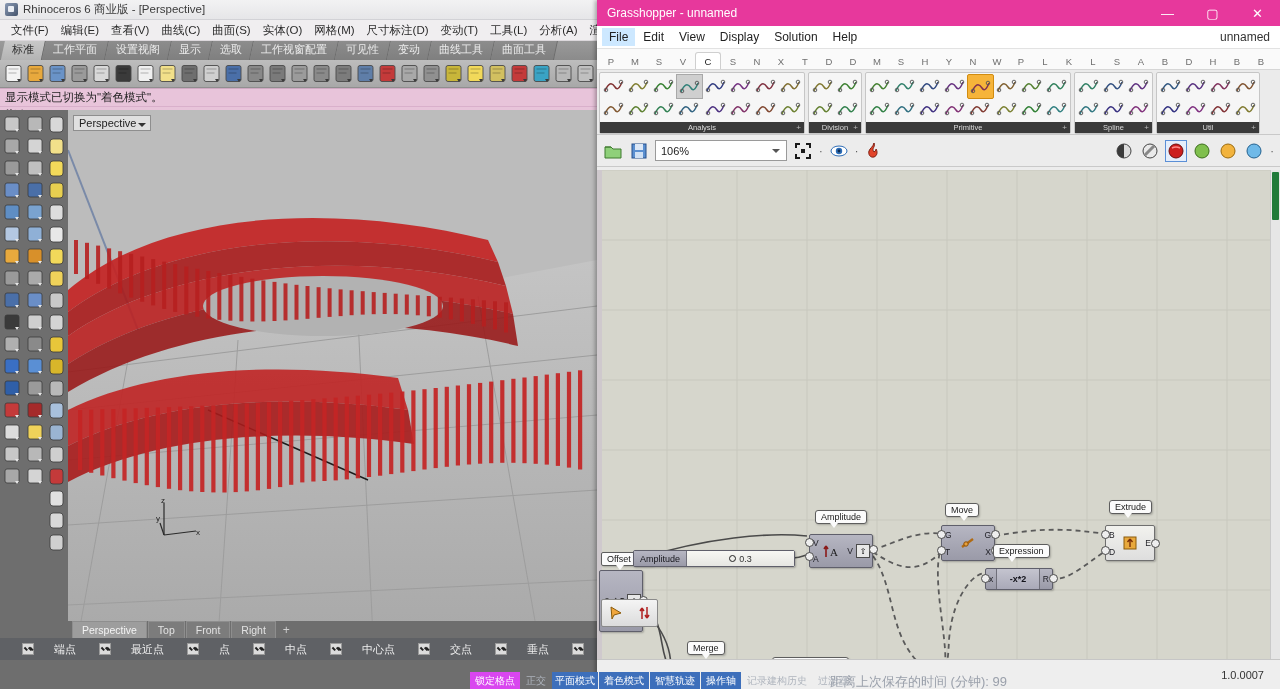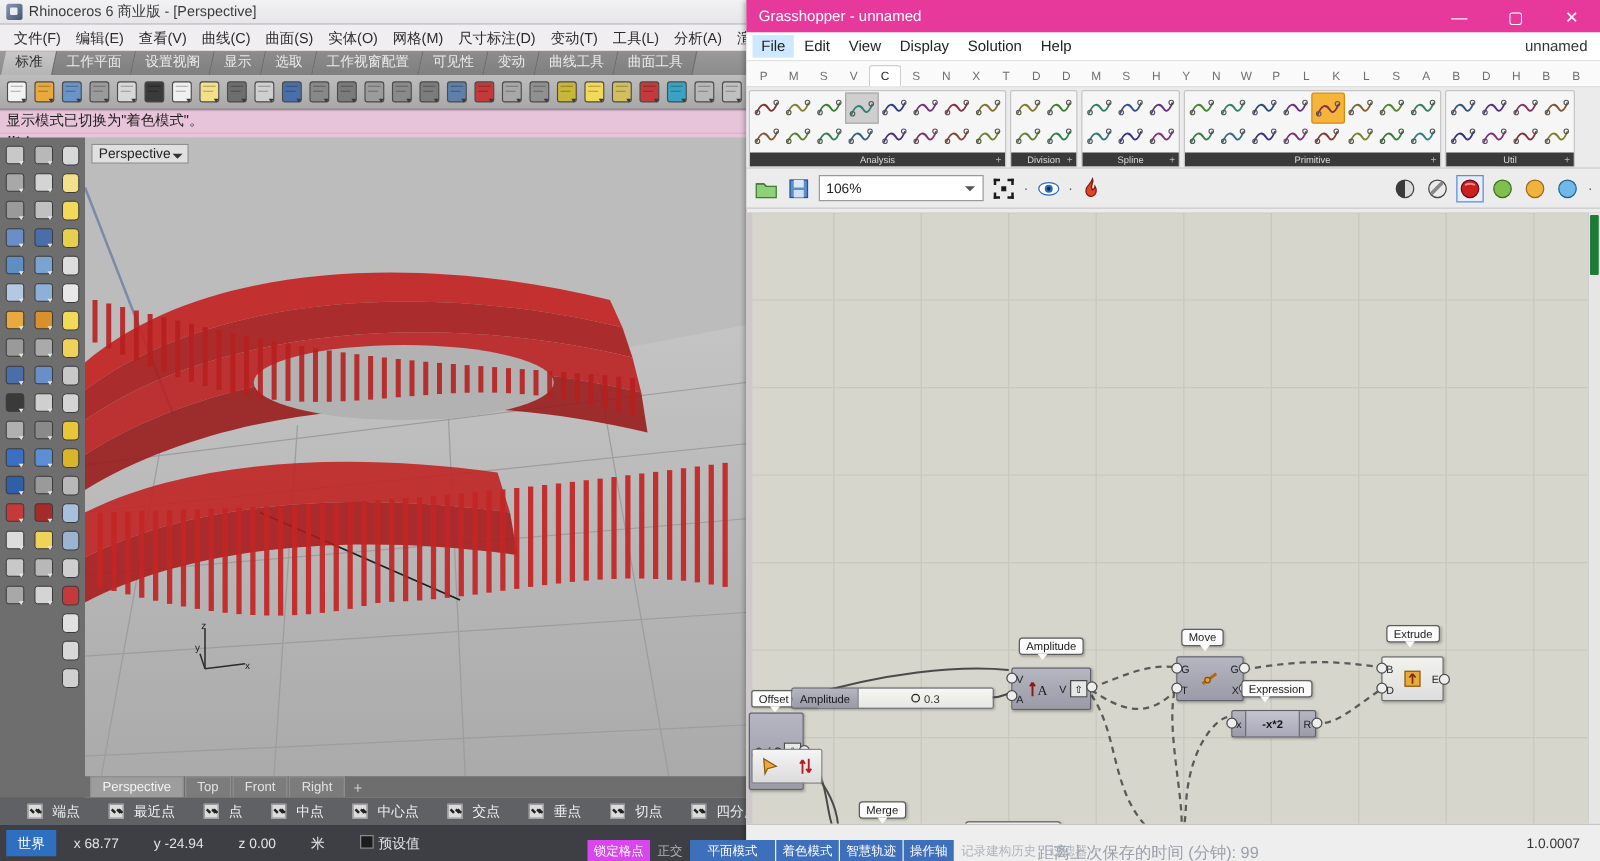--- a/index.html
+++ b/index.html
@@ -32,21 +32,21 @@
   .rh-viewport{position:absolute;left:68px;top:0;width:529px;height:528px;background:#b9b9b9;overflow:hidden;}
   .vp-label{position:absolute;left:5px;top:5px;background:rgba(230,230,230,.85);border:1px solid #8e8e8e;
             font-size:11px;padding:1px 14px 1px 5px;color:#232323;}
   .vp-label:after{content:"";position:absolute;right:4px;top:7px;border-left:4px solid transparent;border-right:4px solid transparent;border-top:4px solid #333;}
   .vp-axis{position:absolute;left:88px;bottom:95px;width:46px;height:46px;}
   .vp-tabs{position:absolute;left:0;bottom:0;height:17px;width:100%;background:#6e6e6e;display:flex;align-items:flex-end;padding-left:4px;gap:1px;}
   .vp-tab{font-size:10.5px;color:#e2e2e2;padding:2px 9px;background:#7c7c7c;border:1px solid #8e8e8e;border-bottom:none;}
   .vp-tab.active{background:#9d9d9d;color:#f4f4f4;}
   .vp-plus{color:#cfcfcf;font-size:12px;padding:0 6px 1px 6px;}
   .rh-osnap{position:absolute;left:0;top:638px;width:597px;height:22px;background:#5f6165;display:flex;align-items:center;padding-left:6px;gap:7px;overflow:hidden;}
-  .osnap{display:flex;align-items:center;gap:8px;font-size:11px;color:#f0f0f0;white-space:nowrap;padding-left:16px;}
+  .osnap{display:flex;align-items:center;gap:20px;font-size:11px;color:#f0f0f0;white-space:nowrap;padding-left:16px;}
   .osnap .bx{width:10px;height:10px;background:#dcdcdc;border:1px solid #9b9b9b;position:relative;}
   .osnap.on .bx:after{content:"";position:absolute;left:1px;top:4px;width:4px;height:1.5px;background:#222;transform:rotate(45deg);box-shadow:3px -3px 0 0 #222,4px -4px 0 0 #222;}
   .osnap.off .bx{background:#9e9e9e;}
   .rh-status{position:absolute;left:0;top:660px;width:597px;height:29px;background:#3d3f44;display:flex;align-items:center;font-size:11px;color:#e4e4e4;}
   .st-world{background:#2f6fbf;color:#fff;padding:3px 9px;margin-left:5px;}
   .st-c{padding:0 14px;white-space:nowrap;}
   .st-box{width:9px;height:9px;background:#1c1c1c;border:1px solid #8a8a8a;display:inline-block;margin-right:4px;vertical-align:-1px;}
 
   
   #gh{position:absolute;left:597px;top:0;width:683px;height:689px;background:#ececec;overflow:hidden;
@@ -701,28 +701,20 @@
         <div class="osnap off">
           <span class="bx"></span>
           <span>投影</span>
         </div>
         <div class="osnap off">
           <span class="bx"></span>
           <span>停用</span>
         </div>
       </div>
 
-    <div class="rh-status">
-      <div class="st-world">世界</div>
-      <div class="st-c">x 68.77</div>
-      <div class="st-c">y -24.94</div>
-      <div class="st-c">z 0.00</div>
-      <div class="st-c">米</div>
-      <div class="st-c"><span class="st-box"></span><span>预设值</span></div>
-    </div>
   </div>
 
   <div id="gh">
 
     <div class="gh-title">
       <div class="t">Grasshopper - unnamed</div>
       <div class="gh-wbtn">—</div>
       <div class="gh-wbtn">▢</div>
       <div class="gh-wbtn close">✕</div>
     </div>
@@ -876,20 +868,105 @@
                 <path d="M4 17 Q9 5 14 13 Q17 18 21 8" stroke="hsl(140,45%,35%)" fill="none" stroke-width="1.5"></path>
                 <circle cx="5" cy="16" r="1.8" fill="none" stroke="#555" stroke-width=".9"></circle>
                 <circle cx="20" cy="8" r="1.8" fill="none" stroke="#555" stroke-width=".9"></circle>
               </svg></div>
           </div>
           <div class="cap">Division</div>
         </div>
         <div class="grp">
           <div class="icons">
             <div class="gi"><svg width="25" height="23" viewBox="0 0 25 23">
+                <path d="M4 17 Q9 5 14 13 Q17 18 21 8" stroke="hsl(106,45%,35%)" fill="none" stroke-width="1.5"></path>
+                <circle cx="5" cy="16" r="1.8" fill="none" stroke="#555" stroke-width=".9"></circle>
+                <circle cx="20" cy="8" r="1.8" fill="none" stroke="#555" stroke-width=".9"></circle>
+              </svg></div>
+            <div class="gi"><svg width="25" height="23" viewBox="0 0 25 23">
+                <path d="M4 17 Q9 5 14 13 Q17 18 21 8" stroke="hsl(135,45%,35%)" fill="none" stroke-width="1.5"></path>
+                <circle cx="5" cy="16" r="1.8" fill="none" stroke="#555" stroke-width=".9"></circle>
+                <circle cx="20" cy="8" r="1.8" fill="none" stroke="#555" stroke-width=".9"></circle>
+              </svg></div>
+            <div class="gi"><svg width="25" height="23" viewBox="0 0 25 23">
+                <path d="M4 17 Q9 5 14 13 Q17 18 21 8" stroke="hsl(164,45%,35%)" fill="none" stroke-width="1.5"></path>
+                <circle cx="5" cy="16" r="1.8" fill="none" stroke="#555" stroke-width=".9"></circle>
+                <circle cx="20" cy="8" r="1.8" fill="none" stroke="#555" stroke-width=".9"></circle>
+              </svg></div>
+            <div class="gi"><svg width="25" height="23" viewBox="0 0 25 23">
+                <path d="M4 17 Q9 5 14 13 Q17 18 21 8" stroke="hsl(193,45%,35%)" fill="none" stroke-width="1.5"></path>
+                <circle cx="5" cy="16" r="1.8" fill="none" stroke="#555" stroke-width=".9"></circle>
+                <circle cx="20" cy="8" r="1.8" fill="none" stroke="#555" stroke-width=".9"></circle>
+              </svg></div>
+            <div class="gi"><svg width="25" height="23" viewBox="0 0 25 23">
+                <path d="M4 17 Q9 5 14 13 Q17 18 21 8" stroke="hsl(222,45%,35%)" fill="none" stroke-width="1.5"></path>
+                <circle cx="5" cy="16" r="1.8" fill="none" stroke="#555" stroke-width=".9"></circle>
+                <circle cx="20" cy="8" r="1.8" fill="none" stroke="#555" stroke-width=".9"></circle>
+              </svg></div>
+            <div class="gi"><svg width="25" height="23" viewBox="0 0 25 23">
+                <path d="M4 17 Q9 5 14 13 Q17 18 21 8" stroke="hsl(251,45%,35%)" fill="none" stroke-width="1.5"></path>
+                <circle cx="5" cy="16" r="1.8" fill="none" stroke="#555" stroke-width=".9"></circle>
+                <circle cx="20" cy="8" r="1.8" fill="none" stroke="#555" stroke-width=".9"></circle>
+              </svg></div>
+            <div class="gi"><svg width="25" height="23" viewBox="0 0 25 23">
+                <path d="M4 17 Q9 5 14 13 Q17 18 21 8" stroke="hsl(280,45%,35%)" fill="none" stroke-width="1.5"></path>
+                <circle cx="5" cy="16" r="1.8" fill="none" stroke="#555" stroke-width=".9"></circle>
+                <circle cx="20" cy="8" r="1.8" fill="none" stroke="#555" stroke-width=".9"></circle>
+              </svg></div>
+            <div class="gi"><svg width="25" height="23" viewBox="0 0 25 23">
+                <path d="M4 17 Q9 5 14 13 Q17 18 21 8" stroke="hsl(309,45%,35%)" fill="none" stroke-width="1.5"></path>
+                <circle cx="5" cy="16" r="1.8" fill="none" stroke="#555" stroke-width=".9"></circle>
+                <circle cx="20" cy="8" r="1.8" fill="none" stroke="#555" stroke-width=".9"></circle>
+              </svg></div>
+            <div class="gi hl"><svg width="25" height="23" viewBox="0 0 25 23">
+                <path d="M4 17 Q9 5 14 13 Q17 18 21 8" stroke="hsl(338,45%,35%)" fill="none" stroke-width="1.5"></path>
+                <circle cx="5" cy="16" r="1.8" fill="none" stroke="#555" stroke-width=".9"></circle>
+                <circle cx="20" cy="8" r="1.8" fill="none" stroke="#555" stroke-width=".9"></circle>
+              </svg></div>
+            <div class="gi"><svg width="25" height="23" viewBox="0 0 25 23">
+                <path d="M4 17 Q9 5 14 13 Q17 18 21 8" stroke="hsl(7,45%,35%)" fill="none" stroke-width="1.5"></path>
+                <circle cx="5" cy="16" r="1.8" fill="none" stroke="#555" stroke-width=".9"></circle>
+                <circle cx="20" cy="8" r="1.8" fill="none" stroke="#555" stroke-width=".9"></circle>
+              </svg></div>
+            <div class="gi"><svg width="25" height="23" viewBox="0 0 25 23">
+                <path d="M4 17 Q9 5 14 13 Q17 18 21 8" stroke="hsl(36,45%,35%)" fill="none" stroke-width="1.5"></path>
+                <circle cx="5" cy="16" r="1.8" fill="none" stroke="#555" stroke-width=".9"></circle>
+                <circle cx="20" cy="8" r="1.8" fill="none" stroke="#555" stroke-width=".9"></circle>
+              </svg></div>
+            <div class="gi"><svg width="25" height="23" viewBox="0 0 25 23">
+                <path d="M4 17 Q9 5 14 13 Q17 18 21 8" stroke="hsl(65,45%,35%)" fill="none" stroke-width="1.5"></path>
+                <circle cx="5" cy="16" r="1.8" fill="none" stroke="#555" stroke-width=".9"></circle>
+                <circle cx="20" cy="8" r="1.8" fill="none" stroke="#555" stroke-width=".9"></circle>
+              </svg></div>
+            <div class="gi"><svg width="25" height="23" viewBox="0 0 25 23">
+                <path d="M4 17 Q9 5 14 13 Q17 18 21 8" stroke="hsl(94,45%,35%)" fill="none" stroke-width="1.5"></path>
+                <circle cx="5" cy="16" r="1.8" fill="none" stroke="#555" stroke-width=".9"></circle>
+                <circle cx="20" cy="8" r="1.8" fill="none" stroke="#555" stroke-width=".9"></circle>
+              </svg></div>
+            <div class="gi"><svg width="25" height="23" viewBox="0 0 25 23">
+                <path d="M4 17 Q9 5 14 13 Q17 18 21 8" stroke="hsl(123,45%,35%)" fill="none" stroke-width="1.5"></path>
+                <circle cx="5" cy="16" r="1.8" fill="none" stroke="#555" stroke-width=".9"></circle>
+                <circle cx="20" cy="8" r="1.8" fill="none" stroke="#555" stroke-width=".9"></circle>
+              </svg></div>
+            <div class="gi"><svg width="25" height="23" viewBox="0 0 25 23">
+                <path d="M4 17 Q9 5 14 13 Q17 18 21 8" stroke="hsl(152,45%,35%)" fill="none" stroke-width="1.5"></path>
+                <circle cx="5" cy="16" r="1.8" fill="none" stroke="#555" stroke-width=".9"></circle>
+                <circle cx="20" cy="8" r="1.8" fill="none" stroke="#555" stroke-width=".9"></circle>
+              </svg></div>
+            <div class="gi"><svg width="25" height="23" viewBox="0 0 25 23">
+                <path d="M4 17 Q9 5 14 13 Q17 18 21 8" stroke="hsl(181,45%,35%)" fill="none" stroke-width="1.5"></path>
+                <circle cx="5" cy="16" r="1.8" fill="none" stroke="#555" stroke-width=".9"></circle>
+                <circle cx="20" cy="8" r="1.8" fill="none" stroke="#555" stroke-width=".9"></circle>
+              </svg></div>
+          </div>
+          <div class="cap">Primitive</div>
+        </div>
+        <div class="grp">
+          <div class="icons">
+            <div class="gi"><svg width="25" height="23" viewBox="0 0 25 23">
                 <path d="M4 17 Q9 5 14 13 Q17 18 21 8" stroke="hsl(159,45%,35%)" fill="none" stroke-width="1.5"></path>
                 <circle cx="5" cy="16" r="1.8" fill="none" stroke="#555" stroke-width=".9"></circle>
                 <circle cx="20" cy="8" r="1.8" fill="none" stroke="#555" stroke-width=".9"></circle>
               </svg></div>
             <div class="gi"><svg width="25" height="23" viewBox="0 0 25 23">
                 <path d="M4 17 Q9 5 14 13 Q17 18 21 8" stroke="hsl(188,45%,35%)" fill="none" stroke-width="1.5"></path>
                 <circle cx="5" cy="16" r="1.8" fill="none" stroke="#555" stroke-width=".9"></circle>
                 <circle cx="20" cy="8" r="1.8" fill="none" stroke="#555" stroke-width=".9"></circle>
               </svg></div>
             <div class="gi"><svg width="25" height="23" viewBox="0 0 25 23">
@@ -907,105 +984,20 @@
                 <circle cx="5" cy="16" r="1.8" fill="none" stroke="#555" stroke-width=".9"></circle>
                 <circle cx="20" cy="8" r="1.8" fill="none" stroke="#555" stroke-width=".9"></circle>
               </svg></div>
             <div class="gi"><svg width="25" height="23" viewBox="0 0 25 23">
                 <path d="M4 17 Q9 5 14 13 Q17 18 21 8" stroke="hsl(304,45%,35%)" fill="none" stroke-width="1.5"></path>
                 <circle cx="5" cy="16" r="1.8" fill="none" stroke="#555" stroke-width=".9"></circle>
                 <circle cx="20" cy="8" r="1.8" fill="none" stroke="#555" stroke-width=".9"></circle>
               </svg></div>
           </div>
           <div class="cap">Spline</div>
-        </div>
-        <div class="grp">
-          <div class="icons">
-            <div class="gi"><svg width="25" height="23" viewBox="0 0 25 23">
-                <path d="M4 17 Q9 5 14 13 Q17 18 21 8" stroke="hsl(106,45%,35%)" fill="none" stroke-width="1.5"></path>
-                <circle cx="5" cy="16" r="1.8" fill="none" stroke="#555" stroke-width=".9"></circle>
-                <circle cx="20" cy="8" r="1.8" fill="none" stroke="#555" stroke-width=".9"></circle>
-              </svg></div>
-            <div class="gi"><svg width="25" height="23" viewBox="0 0 25 23">
-                <path d="M4 17 Q9 5 14 13 Q17 18 21 8" stroke="hsl(135,45%,35%)" fill="none" stroke-width="1.5"></path>
-                <circle cx="5" cy="16" r="1.8" fill="none" stroke="#555" stroke-width=".9"></circle>
-                <circle cx="20" cy="8" r="1.8" fill="none" stroke="#555" stroke-width=".9"></circle>
-              </svg></div>
-            <div class="gi"><svg width="25" height="23" viewBox="0 0 25 23">
-                <path d="M4 17 Q9 5 14 13 Q17 18 21 8" stroke="hsl(164,45%,35%)" fill="none" stroke-width="1.5"></path>
-                <circle cx="5" cy="16" r="1.8" fill="none" stroke="#555" stroke-width=".9"></circle>
-                <circle cx="20" cy="8" r="1.8" fill="none" stroke="#555" stroke-width=".9"></circle>
-              </svg></div>
-            <div class="gi"><svg width="25" height="23" viewBox="0 0 25 23">
-                <path d="M4 17 Q9 5 14 13 Q17 18 21 8" stroke="hsl(193,45%,35%)" fill="none" stroke-width="1.5"></path>
-                <circle cx="5" cy="16" r="1.8" fill="none" stroke="#555" stroke-width=".9"></circle>
-                <circle cx="20" cy="8" r="1.8" fill="none" stroke="#555" stroke-width=".9"></circle>
-              </svg></div>
-            <div class="gi"><svg width="25" height="23" viewBox="0 0 25 23">
-                <path d="M4 17 Q9 5 14 13 Q17 18 21 8" stroke="hsl(222,45%,35%)" fill="none" stroke-width="1.5"></path>
-                <circle cx="5" cy="16" r="1.8" fill="none" stroke="#555" stroke-width=".9"></circle>
-                <circle cx="20" cy="8" r="1.8" fill="none" stroke="#555" stroke-width=".9"></circle>
-              </svg></div>
-            <div class="gi"><svg width="25" height="23" viewBox="0 0 25 23">
-                <path d="M4 17 Q9 5 14 13 Q17 18 21 8" stroke="hsl(251,45%,35%)" fill="none" stroke-width="1.5"></path>
-                <circle cx="5" cy="16" r="1.8" fill="none" stroke="#555" stroke-width=".9"></circle>
-                <circle cx="20" cy="8" r="1.8" fill="none" stroke="#555" stroke-width=".9"></circle>
-              </svg></div>
-            <div class="gi"><svg width="25" height="23" viewBox="0 0 25 23">
-                <path d="M4 17 Q9 5 14 13 Q17 18 21 8" stroke="hsl(280,45%,35%)" fill="none" stroke-width="1.5"></path>
-                <circle cx="5" cy="16" r="1.8" fill="none" stroke="#555" stroke-width=".9"></circle>
-                <circle cx="20" cy="8" r="1.8" fill="none" stroke="#555" stroke-width=".9"></circle>
-              </svg></div>
-            <div class="gi"><svg width="25" height="23" viewBox="0 0 25 23">
-                <path d="M4 17 Q9 5 14 13 Q17 18 21 8" stroke="hsl(309,45%,35%)" fill="none" stroke-width="1.5"></path>
-                <circle cx="5" cy="16" r="1.8" fill="none" stroke="#555" stroke-width=".9"></circle>
-                <circle cx="20" cy="8" r="1.8" fill="none" stroke="#555" stroke-width=".9"></circle>
-              </svg></div>
-            <div class="gi hl"><svg width="25" height="23" viewBox="0 0 25 23">
-                <path d="M4 17 Q9 5 14 13 Q17 18 21 8" stroke="hsl(338,45%,35%)" fill="none" stroke-width="1.5"></path>
-                <circle cx="5" cy="16" r="1.8" fill="none" stroke="#555" stroke-width=".9"></circle>
-                <circle cx="20" cy="8" r="1.8" fill="none" stroke="#555" stroke-width=".9"></circle>
-              </svg></div>
-            <div class="gi"><svg width="25" height="23" viewBox="0 0 25 23">
-                <path d="M4 17 Q9 5 14 13 Q17 18 21 8" stroke="hsl(7,45%,35%)" fill="none" stroke-width="1.5"></path>
-                <circle cx="5" cy="16" r="1.8" fill="none" stroke="#555" stroke-width=".9"></circle>
-                <circle cx="20" cy="8" r="1.8" fill="none" stroke="#555" stroke-width=".9"></circle>
-              </svg></div>
-            <div class="gi"><svg width="25" height="23" viewBox="0 0 25 23">
-                <path d="M4 17 Q9 5 14 13 Q17 18 21 8" stroke="hsl(36,45%,35%)" fill="none" stroke-width="1.5"></path>
-                <circle cx="5" cy="16" r="1.8" fill="none" stroke="#555" stroke-width=".9"></circle>
-                <circle cx="20" cy="8" r="1.8" fill="none" stroke="#555" stroke-width=".9"></circle>
-              </svg></div>
-            <div class="gi"><svg width="25" height="23" viewBox="0 0 25 23">
-                <path d="M4 17 Q9 5 14 13 Q17 18 21 8" stroke="hsl(65,45%,35%)" fill="none" stroke-width="1.5"></path>
-                <circle cx="5" cy="16" r="1.8" fill="none" stroke="#555" stroke-width=".9"></circle>
-                <circle cx="20" cy="8" r="1.8" fill="none" stroke="#555" stroke-width=".9"></circle>
-              </svg></div>
-            <div class="gi"><svg width="25" height="23" viewBox="0 0 25 23">
-                <path d="M4 17 Q9 5 14 13 Q17 18 21 8" stroke="hsl(94,45%,35%)" fill="none" stroke-width="1.5"></path>
-                <circle cx="5" cy="16" r="1.8" fill="none" stroke="#555" stroke-width=".9"></circle>
-                <circle cx="20" cy="8" r="1.8" fill="none" stroke="#555" stroke-width=".9"></circle>
-              </svg></div>
-            <div class="gi"><svg width="25" height="23" viewBox="0 0 25 23">
-                <path d="M4 17 Q9 5 14 13 Q17 18 21 8" stroke="hsl(123,45%,35%)" fill="none" stroke-width="1.5"></path>
-                <circle cx="5" cy="16" r="1.8" fill="none" stroke="#555" stroke-width=".9"></circle>
-                <circle cx="20" cy="8" r="1.8" fill="none" stroke="#555" stroke-width=".9"></circle>
-              </svg></div>
-            <div class="gi"><svg width="25" height="23" viewBox="0 0 25 23">
-                <path d="M4 17 Q9 5 14 13 Q17 18 21 8" stroke="hsl(152,45%,35%)" fill="none" stroke-width="1.5"></path>
-                <circle cx="5" cy="16" r="1.8" fill="none" stroke="#555" stroke-width=".9"></circle>
-                <circle cx="20" cy="8" r="1.8" fill="none" stroke="#555" stroke-width=".9"></circle>
-              </svg></div>
-            <div class="gi"><svg width="25" height="23" viewBox="0 0 25 23">
-                <path d="M4 17 Q9 5 14 13 Q17 18 21 8" stroke="hsl(181,45%,35%)" fill="none" stroke-width="1.5"></path>
-                <circle cx="5" cy="16" r="1.8" fill="none" stroke="#555" stroke-width=".9"></circle>
-                <circle cx="20" cy="8" r="1.8" fill="none" stroke="#555" stroke-width=".9"></circle>
-              </svg></div>
-          </div>
-          <div class="cap">Primitive</div>
         </div>
         <div class="grp">
           <div class="icons">
             <div class="gi"><svg width="25" height="23" viewBox="0 0 25 23">
                 <path d="M4 17 Q9 5 14 13 Q17 18 21 8" stroke="hsl(212,45%,35%)" fill="none" stroke-width="1.5"></path>
                 <circle cx="5" cy="16" r="1.8" fill="none" stroke="#555" stroke-width=".9"></circle>
                 <circle cx="20" cy="8" r="1.8" fill="none" stroke="#555" stroke-width=".9"></circle>
               </svg></div>
             <div class="gi"><svg width="25" height="23" viewBox="0 0 25 23">
                 <path d="M4 17 Q9 5 14 13 Q17 18 21 8" stroke="hsl(241,45%,35%)" fill="none" stroke-width="1.5"></path>
@@ -1269,21 +1261,21 @@
 
     <div class="gh-footer">
       <div class="gh-foot-dots">...</div>
       <div class="gh-ver">1.0.0007</div>
     </div>
   </div>
 
   <div style="position:absolute;left:470px;top:672px;height:17px;display:flex;align-items:center;gap:1px;z-index:5;" id="statusToggles">
       <div style="font-size: 10px; padding: 2px 5px; white-space: nowrap; background: #d946ef; color: rgb(255, 255, 255);">锁定格点</div>
       <div style="font-size: 10px; padding: 2px 5px; white-space: nowrap; color: rgb(174, 180, 189);">正交</div>
-      <div style="font-size: 10px; padding: 2px 14px; white-space: nowrap; background: rgb(61, 111, 187); color: rgb(255, 255, 255);">平面模式</div>
+      <div style="font-size: 10px; padding: 2px 3px; white-space: nowrap; background: rgb(61, 111, 187); color: rgb(255, 255, 255);">平面模式</div>
       <div style="font-size: 10px; padding: 2px 5px; white-space: nowrap; background: rgb(61, 111, 187); color: rgb(255, 255, 255);">着色模式</div>
       <div style="font-size: 10px; padding: 2px 5px; white-space: nowrap; background: rgb(61, 111, 187); color: rgb(255, 255, 255);">智慧轨迹</div>
       <div style="font-size: 10px; padding: 2px 5px; white-space: nowrap; background: rgb(61, 111, 187); color: rgb(255, 255, 255);">操作轴</div>
       <div style="font-size: 10px; padding: 2px 5px; white-space: nowrap; color: rgb(174, 180, 189);">记录建构历史</div>
       <div style="font-size: 10px; padding: 2px 5px; white-space: nowrap; color: rgb(174, 180, 189);">过滤器</div>
     </div>
   <div style="position:absolute;left:830px;top:673px;font-size:13px;color:#9aa0ab;white-space:nowrap;z-index:5;">距离上次保存的时间 (分钟): 99</div>
 </div>
 
 </body></html>

